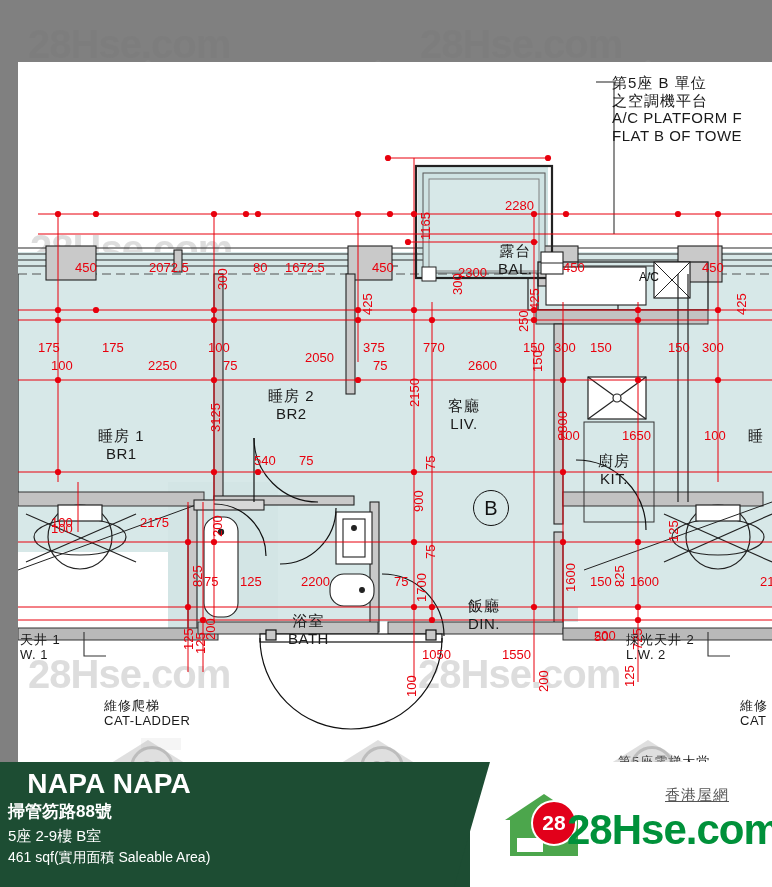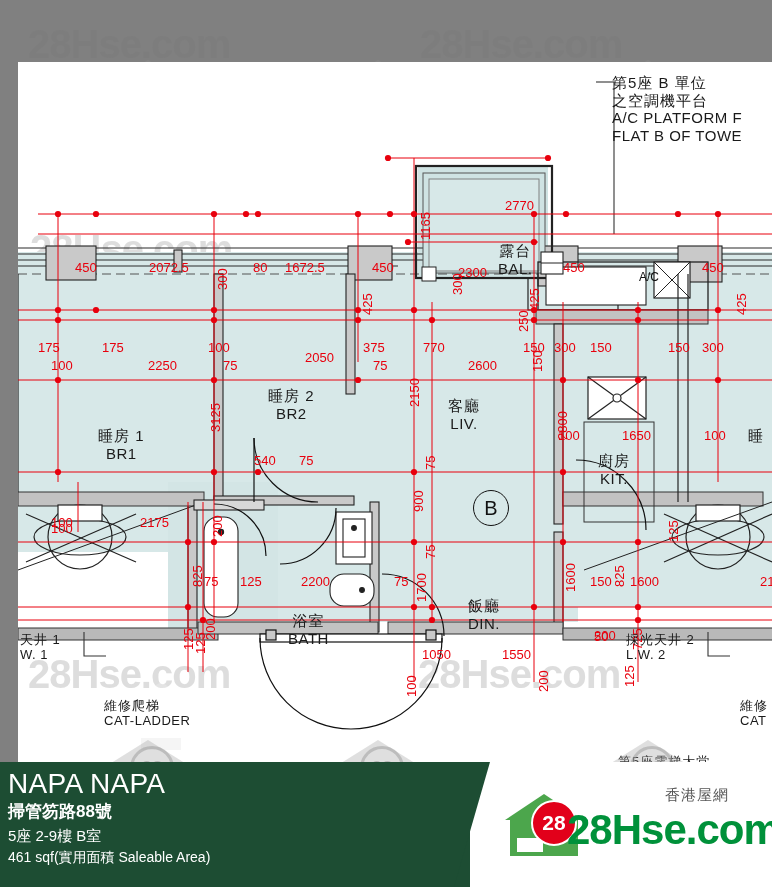--- a/index.html
+++ b/index.html
@@ -80,38 +80,38 @@
     font-family:"Liberation Sans",sans-serif;
   }
   .acmark{position:absolute;font-size:12px;color:#111;margin-left:48px;}
 
   
   #footer{position:absolute;left:0;top:762px;width:772px;height:125px;background:#ffffff;}
   #fbandL{position:absolute;left:0;top:0;width:470px;height:125px;background:#1d4d33;}
   #fbandSlope{position:absolute;left:430px;top:0;width:60px;height:125px;
     background:#1d4d33;clip-path:polygon(0 0,100% 0,40% 100%,0 100%);}
   #ftext{position:absolute;left:8px;top:6px;color:#fff;}
-  #ftext .t1{font-size:28px;font-weight:normal;letter-spacing:0.3px;line-height:1.15;}
+  #ftext .t1{font-size:28px;font-weight:bold;letter-spacing:0.3px;line-height:1.15;text-align:center;}
   #ftext .t2{font-size:17px;font-weight:bold;line-height:1.45;}
   #ftext .t3{font-size:15px;line-height:1.5;}
   #ftext .t4{font-size:14px;line-height:1.5;}
 
   #logo{position:absolute;left:505px;top:28px;width:260px;height:80px;}
   #logohouse{position:absolute;left:0;top:4px;width:78px;height:62px;}
   #logohouse .rf{position:absolute;left:0;top:0;width:0;height:0;
     border-left:39px solid transparent;border-right:39px solid transparent;
     border-bottom:26px solid #4ca64c;}
   #logohouse .bd{position:absolute;left:5px;top:24px;width:68px;height:38px;background:#4ca64c;}
   #logohouse .dr{position:absolute;left:12px;top:44px;width:26px;height:14px;background:#fff;}
   #logohouse .c28{position:absolute;left:26px;top:6px;width:42px;height:42px;border-radius:50%;
     background:#e2001a;border:2.5px solid #fff;color:#fff;font-size:21px;font-weight:bold;
     display:flex;align-items:center;justify-content:center;font-family:"Liberation Sans",sans-serif;}
   #logotext{position:absolute;left:62px;top:16px;font-size:42px;font-weight:bold;
     color:#00913a;letter-spacing:-1px;font-family:"Liberation Sans",sans-serif;}
-  #logotop{position:absolute;left:160px;top:-4px;font-size:15px;color:#555;letter-spacing:1px;}
+  #logotop{position:absolute;left:160px;top:-4px;font-size:15px;color:#555;letter-spacing:1px;text-decoration:underline;}
 </style>
 </head>
 <body>
 
 <div id="stage">
 
   <div class="wm-layer">
     <div class="wm-text dark" style="left:28px;top:22px;">28Hse.com</div>
     <div class="wm-text dark" style="left:420px;top:22px;">28Hse.com</div>
     <div class="wm-house dk" style="left:100px;top:60px;">
@@ -401,21 +401,21 @@
         <circle cx="516" cy="545" r="3.1"></circle>
           <circle cx="620" cy="545" r="3.1"></circle>
         <circle cx="396" cy="545" r="3.1"></circle>
         <circle cx="185" cy="558" r="3.1"></circle>
           <circle cx="414" cy="558" r="3.1"></circle>
         <circle cx="620" cy="558" r="3.1"></circle>
       </g>
     </svg>
 
     <div id="dimlayer">
-        <div class="dim" style="left: 487px; top: 136px;">2770</div>
+        <div class="dim" style="left: 487px; top: 136px;">2280</div>
         <div class="dim" style="left: 57px; top: 198px;">450</div>
         <div class="dim" style="left: 131px; top: 198px;">2072.5</div>
         <div class="dim" style="left: 235px; top: 198px;">80</div>
         <div class="dim" style="left: 267px; top: 198px;">1672.5</div>
         <div class="dim" style="left: 354px; top: 198px;">450</div>
         <div class="dim" style="left: 440px; top: 203px;">2300</div>
         <div class="dim" style="left: 545px; top: 198px;">450</div>
         <div class="dim" style="left: 684px; top: 198px;">450</div>
         <div class="dim v" style="left: 400px; top: 178px;">1165</div>
         <div class="dim v" style="left: 197px; top: 228px;">300</div>

